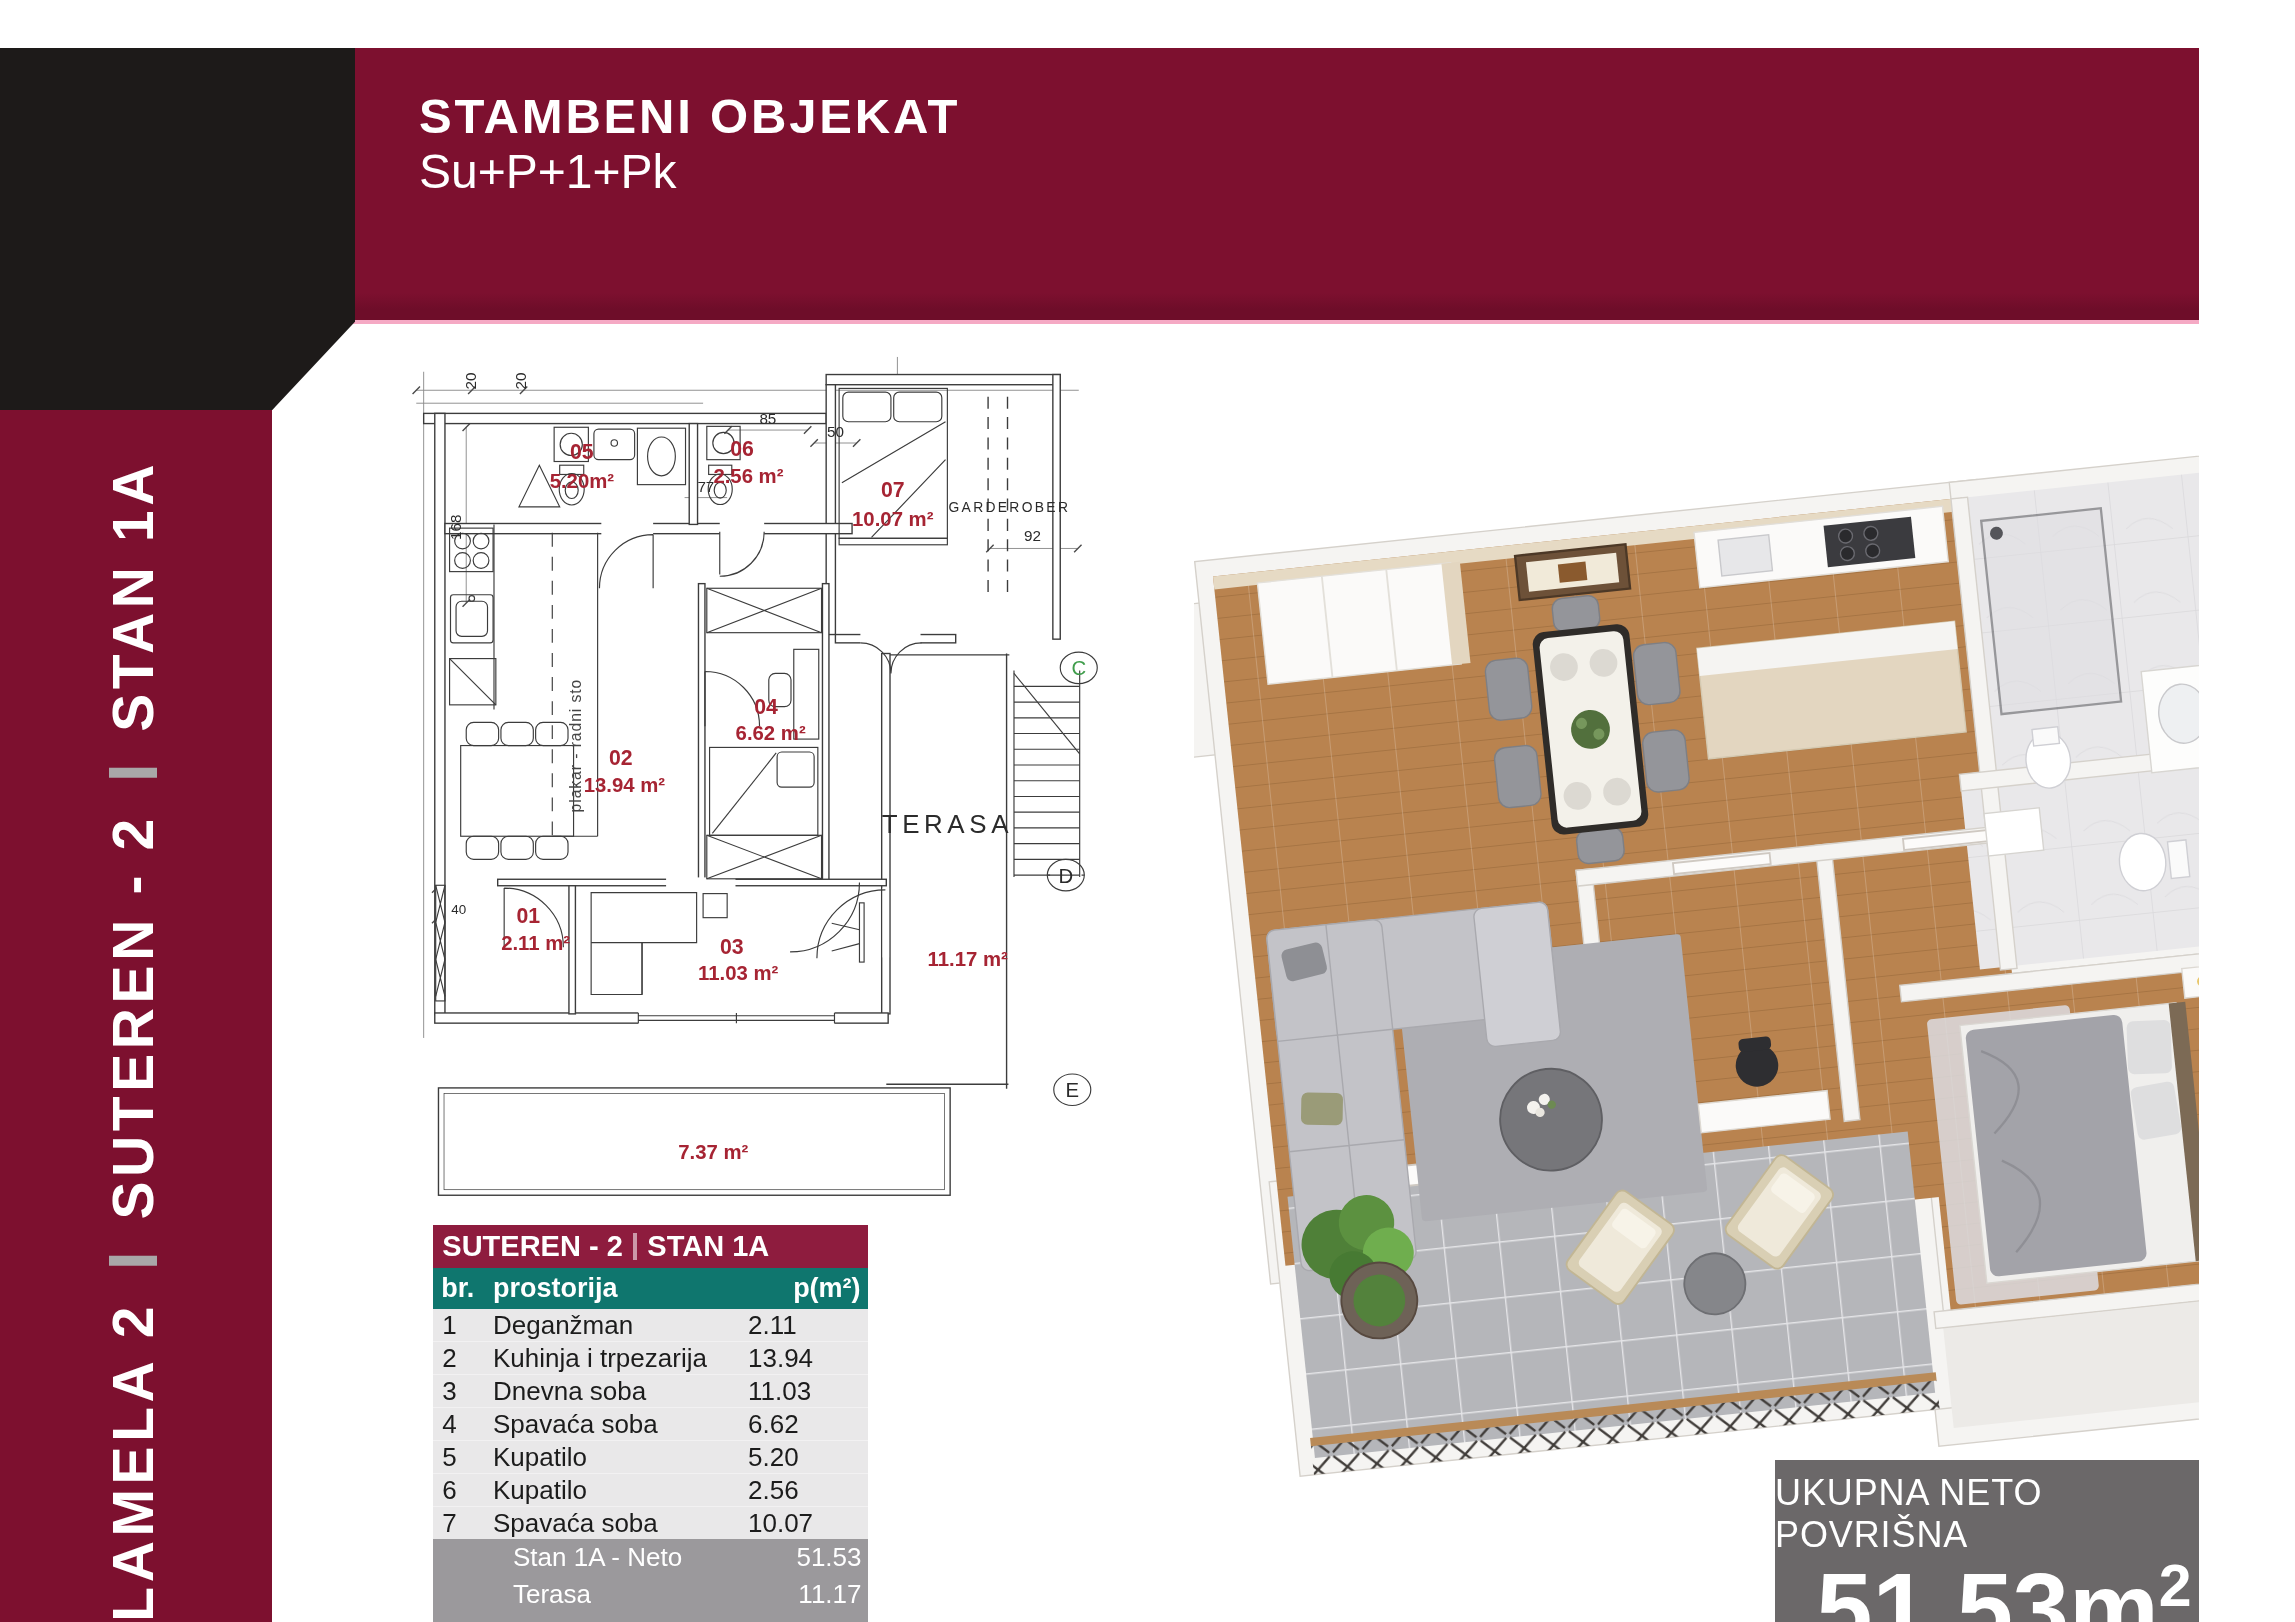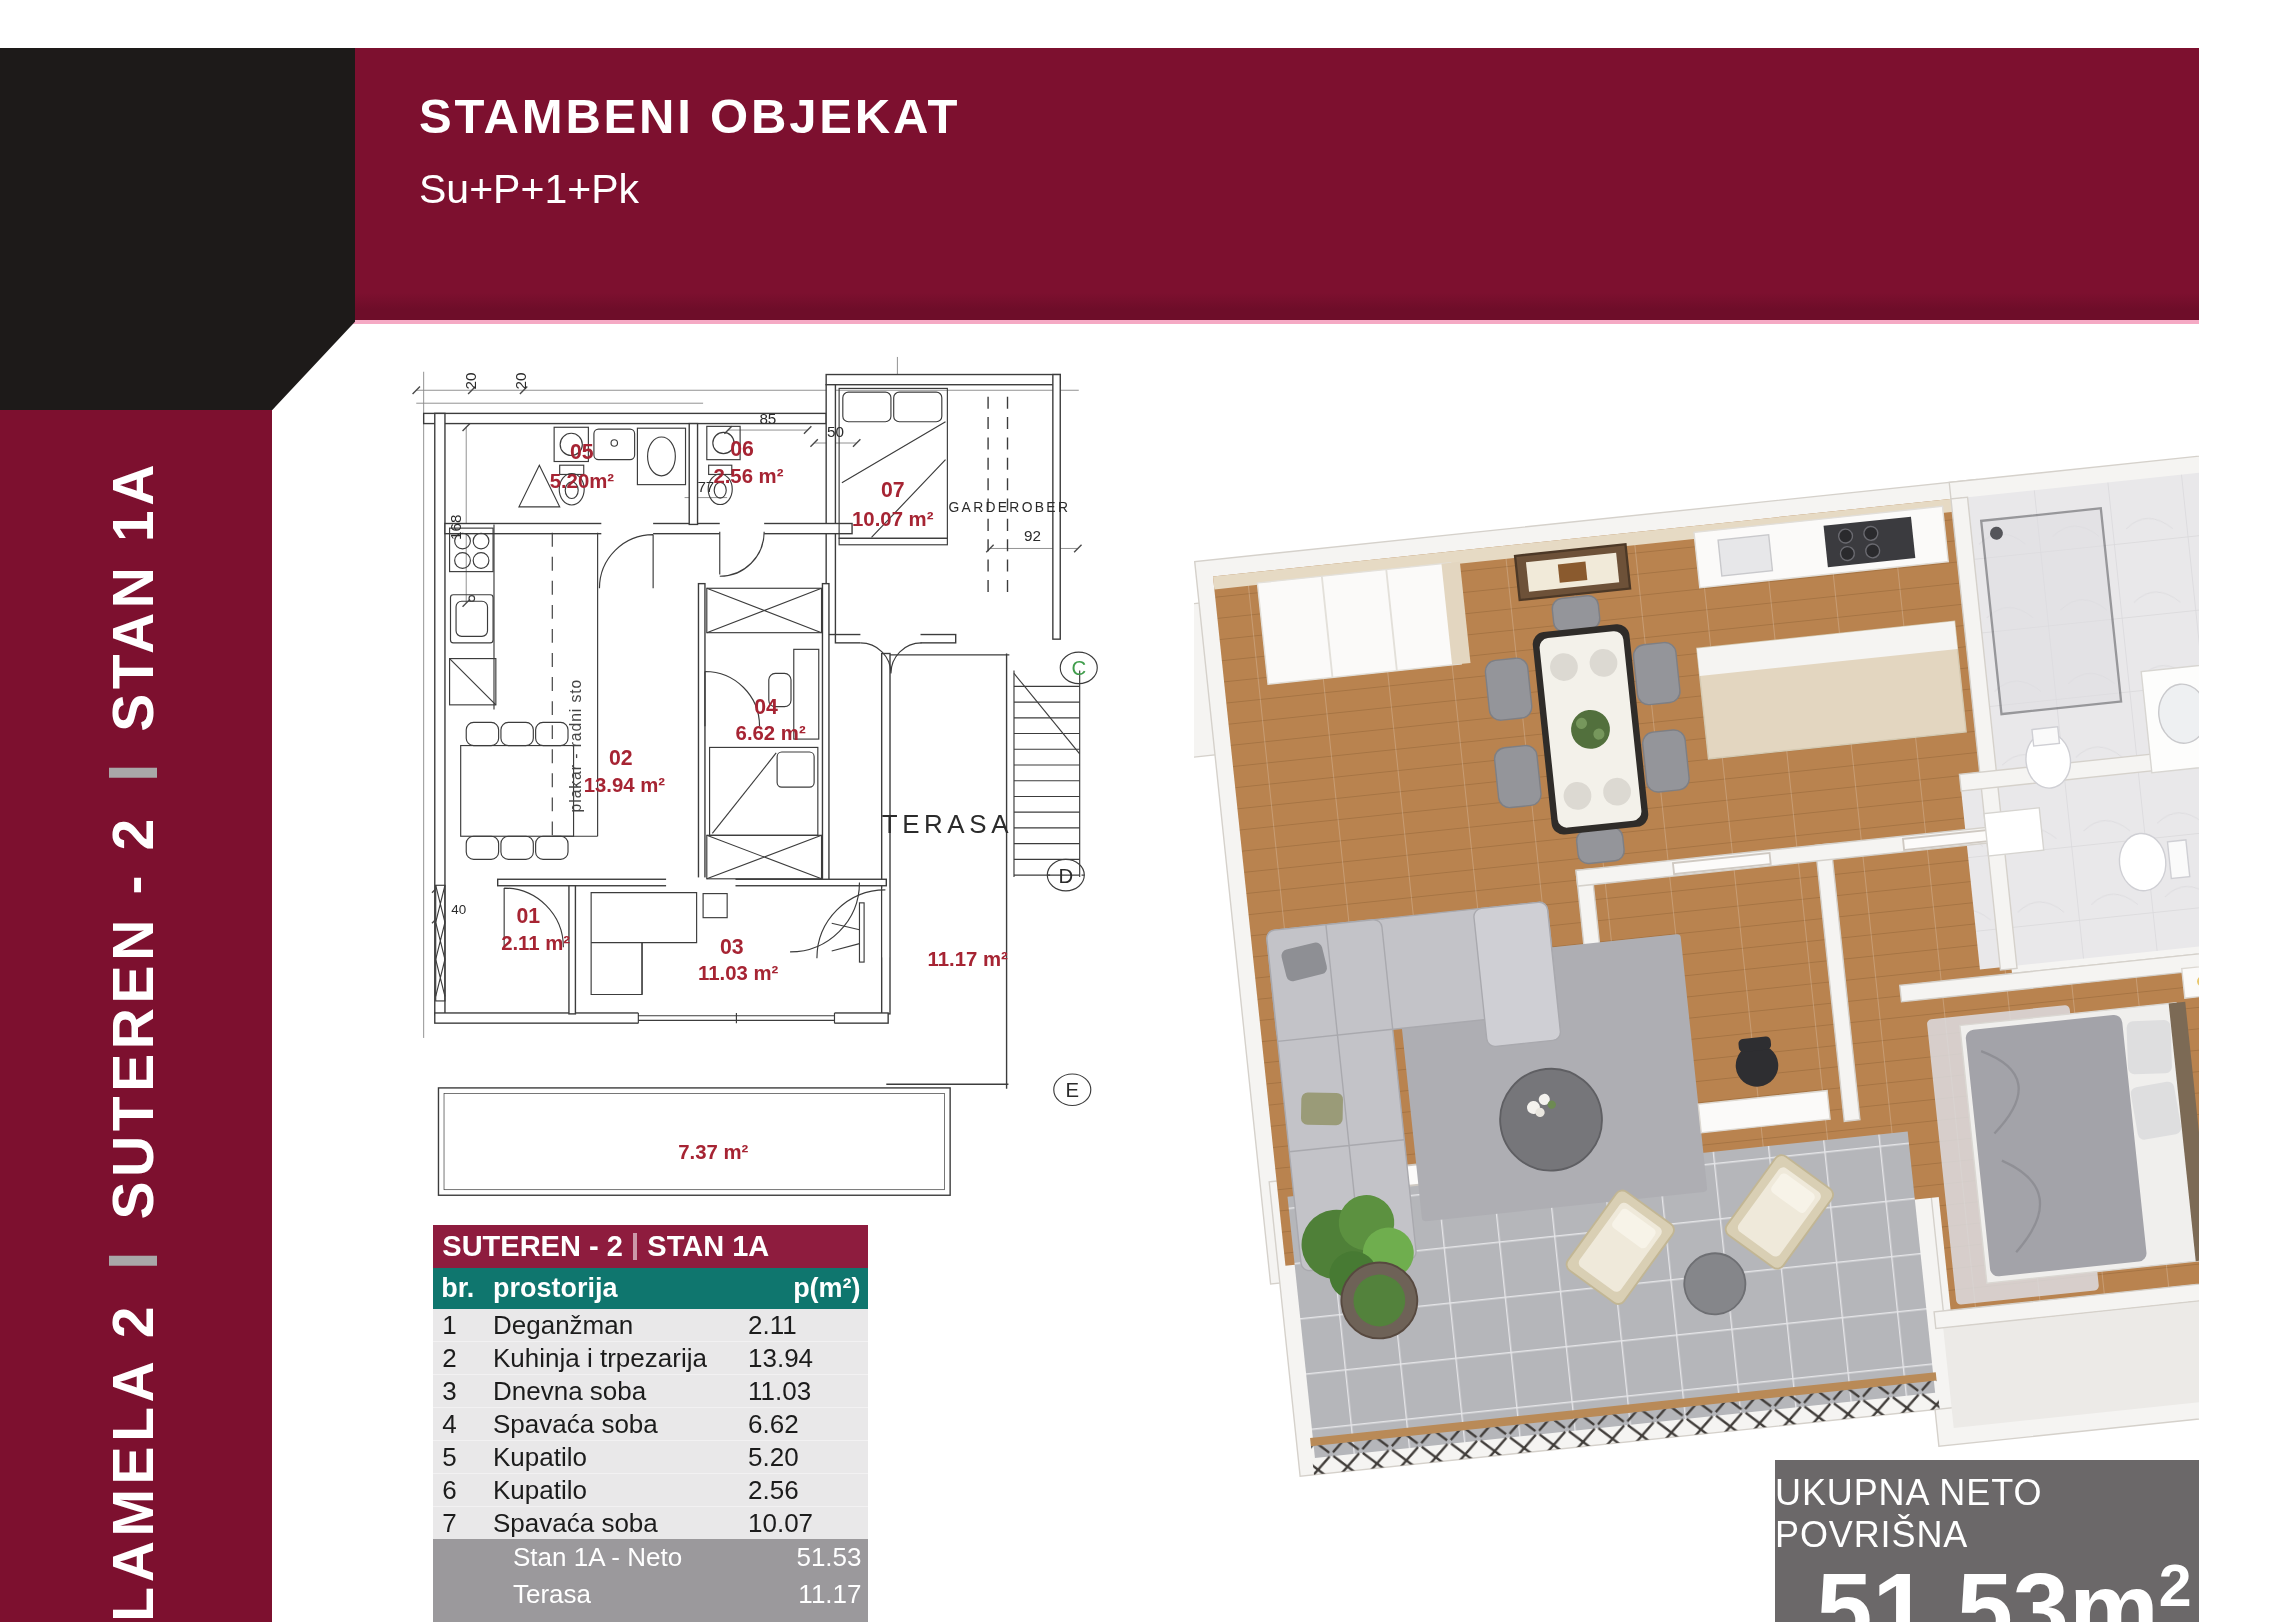--- a/index.html
+++ b/index.html
@@ -4,21 +4,21 @@
 <style>
   html,body{margin:0;padding:0;background:#ffffff;}
   #stage{position:relative;width:2199px;height:1623px;background:#ffffff;overflow:hidden;
          font-family:"Liberation Sans",sans-serif;margin-top:48px;}
   
   .band{position:absolute;left:0;top:0;width:2295px;height:272px;
         background:linear-gradient(to bottom,#7D102F 0%,#7D102F 90%,#6E0D29 96%,#6E0D29 100%);
         border-bottom:4.6px solid #F5A9C4;}
   .band-title{position:absolute;left:419px;top:44px;color:#ffffff;font-size:49px;font-weight:bold;
               letter-spacing:2.8px;line-height:1;}
-  .band-sub{position:absolute;left:419px;top:121px;color:#ffffff;font-size:41px;font-weight:400;line-height:1;}
+  .band-sub{position:absolute;left:419px;top:100px;color:#ffffff;font-size:48px;font-weight:400;line-height:1;}
   
   .sidebar{position:absolute;left:0;top:0;width:272px;height:1623px;background:#7D102F;}
   .corner-black{position:absolute;left:0;top:0;width:355px;height:362px;background:#1D1A19;
         clip-path:polygon(0 0,100% 0,100% 75.6%,76.7% 100%,0 100%);}
   .v-text-wrap{position:absolute;left:74px;top:382px;width:118px;height:1221px;
         display:flex;align-items:center;justify-content:center;}
   .v-text{writing-mode:vertical-rl;transform:rotate(180deg);color:#ffffff;font-weight:bold;
         font-size:57px;letter-spacing:4.6px;white-space:nowrap;}
   .v-sep{display:inline-block;width:48px;height:10.2px;background:#A9A7A8;margin:15.7px 0;}
   

